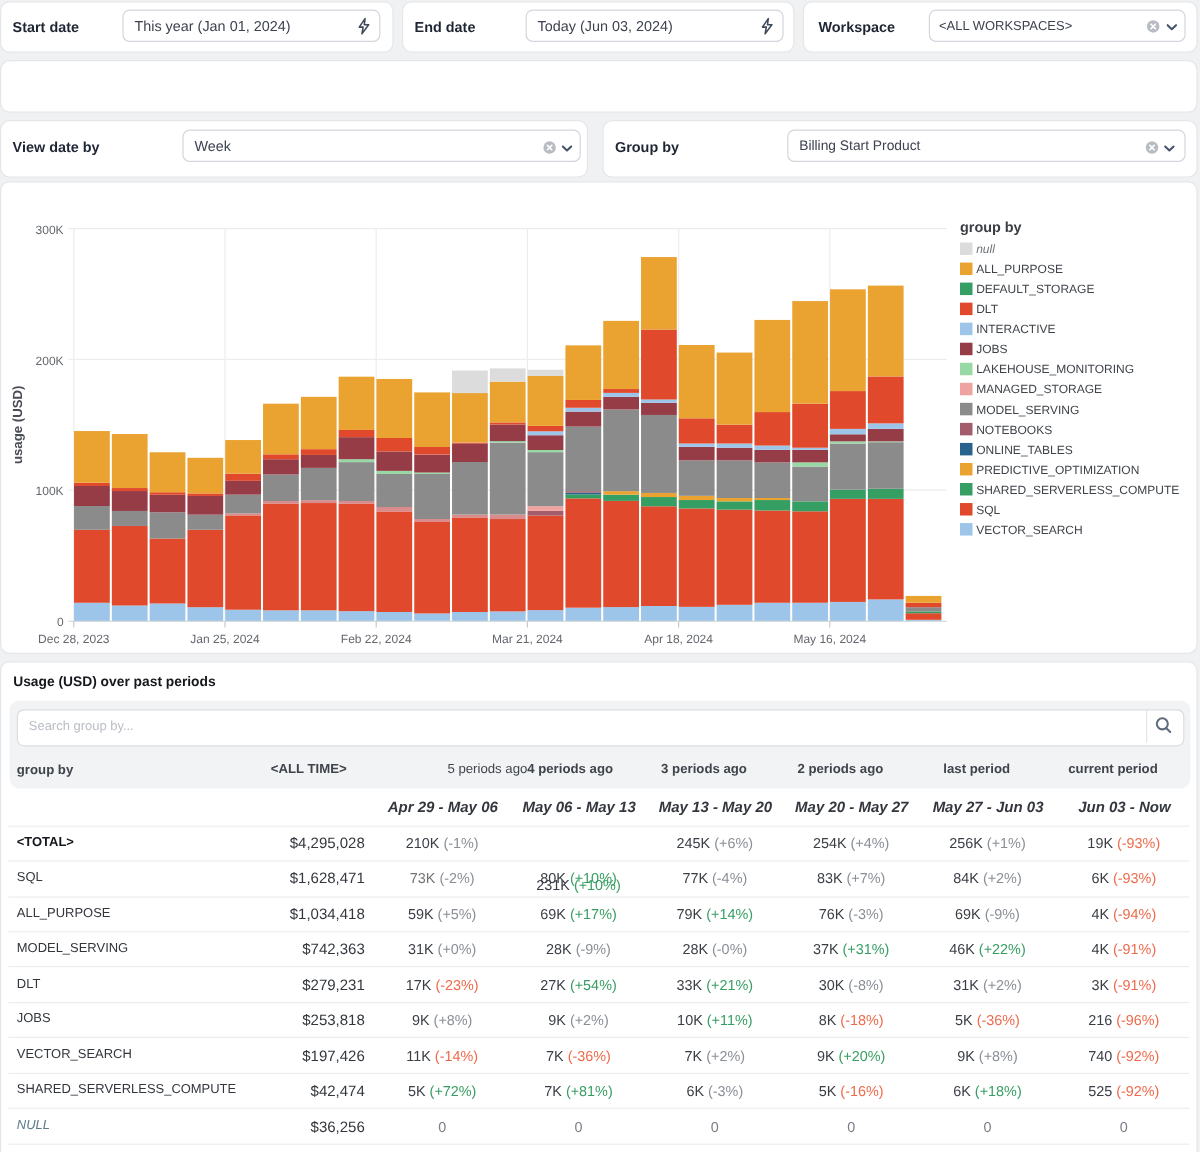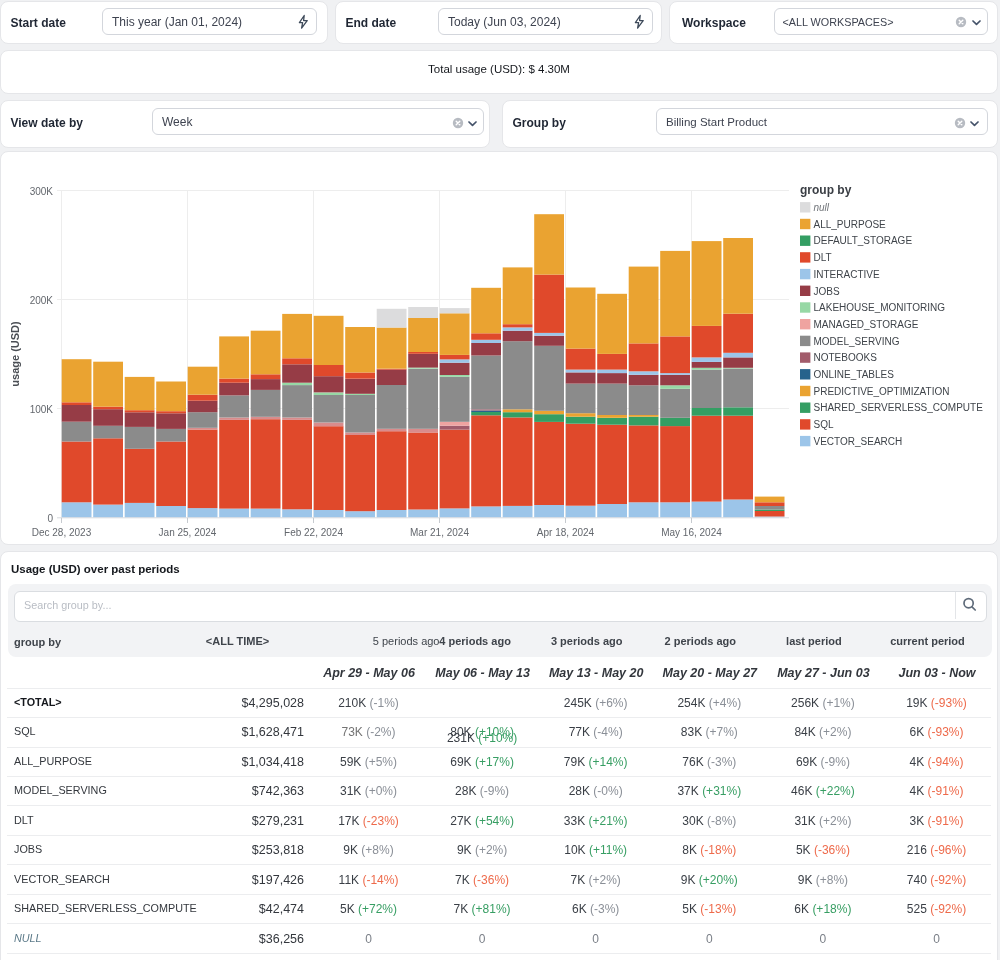--- a/index.html
+++ b/index.html
@@ -25,21 +25,20 @@
 <div style="position:absolute;background:#fff;border:1px solid #D3D6DC;border-radius:6px;box-sizing:border-box;left:774px;top:8px;width:214px;height:26.5px"></div>
 <div style="position:absolute;font-size:10.8px;color:#3E4350;left:782.5px;top:15.5px">&lt;ALL WORKSPACES&gt;</div>
 <svg class="abs" style="left:955px;top:15.8px" width="12" height="12">
       <circle cx="6" cy="6" r="5.2" fill="#B7BBC2"></circle>
       <path d="M4.2 4.2 L7.8 7.8 M7.8 4.2 L4.2 7.8" stroke="#fff" stroke-width="1.4" stroke-linecap="round"></path>
     </svg>
 <svg class="abs" style="left:972.0px;top:19.5px" width="9" height="7">
       <path d="M1 1 L4.5 4.4 L8 1" fill="none" stroke="#45536A" stroke-width="1.7" stroke-linecap="round" stroke-linejoin="round"></path>
     </svg>
 <div style="position:absolute;background:#fff;border:1px solid #E5E6E9;border-radius:8px;box-sizing:border-box;left:0px;top:50px;width:998px;height:44px"></div>
-<div style="position:absolute;left:0;top:62.5px;width:998px;text-align:center;font-size:11.5px;color:#14171C">Total usage (USD): $ 4.30M</div>
 <div style="position:absolute;background:#fff;border:1px solid #E5E6E9;border-radius:8px;box-sizing:border-box;left:0px;top:100px;width:490px;height:48px"></div>
 <div style="position:absolute;background:#fff;border:1px solid #E5E6E9;border-radius:8px;box-sizing:border-box;left:502px;top:100px;width:496px;height:48px"></div>
 <div style="position:absolute;font-size:12px;font-weight:bold;color:#1F2633;left:10.5px;top:116px">View date by</div>
 <div style="position:absolute;background:#fff;border:1px solid #D3D6DC;border-radius:6px;box-sizing:border-box;left:151.5px;top:108px;width:332.5px;height:27px"></div>
 <div style="position:absolute;font-size:12px;color:#3E4350;left:162px;top:115px">Week</div>
 <svg class="abs" style="left:452px;top:116.6px" width="12" height="12">
       <circle cx="6" cy="6" r="5.2" fill="#B7BBC2"></circle>
       <path d="M4.2 4.2 L7.8 7.8 M7.8 4.2 L4.2 7.8" stroke="#fff" stroke-width="1.4" stroke-linecap="round"></path>
     </svg>
 <svg class="abs" style="left:468.2px;top:120.5px" width="9" height="7">
@@ -305,21 +304,21 @@
 <div class="abs" style="left:11px;top:563px;font-size:11.5px;font-weight:bold;color:#14171C">Usage (USD) over past periods</div>
 <div class="abs" style="left:7.5px;top:583.5px;width:984px;height:73.5px;background:#F2F3F5;border-radius:8px"></div>
 <div class="abs" style="left:14px;top:591px;width:971px;height:28.5px;background:#fff;border:1px solid #DADDE1;border-radius:6px"></div>
 <div class="abs" style="left:955px;top:592px;width:1px;height:26.5px;background:#E3E5E8"></div>
 <div class="abs" style="left:24px;top:598.8px;font-size:10.8px;color:#B9BDC4">Search group by...</div>
 <svg class="abs" style="left:960px;top:595px" width="20" height="20">
       <circle cx="8.6" cy="8.2" r="4.6" fill="none" stroke="#5F6B7A" stroke-width="1.7"></circle>
       <line x1="12" y1="11.8" x2="15.2" y2="15" stroke="#5F6B7A" stroke-width="1.7" stroke-linecap="round"></line>
     </svg>
 <div class="abs" style="left:14px;top:636px;font-size:11px;font-weight:bold;color:#3F444B">group by</div>
-<div class="abs hcell" style="left:186px;top:635px;width:120px;text-align:center;padding-right:17px;box-sizing:border-box;font-size:11px;font-weight:bold;color:#3F444B">&lt;ALL TIME&gt;</div>
+<div class="abs hcell" style="left:186px;top:635px;width:120px;text-align:right;padding-right:17px;box-sizing:border-box;font-size:11px;font-weight:bold;color:#3F444B">&lt;ALL TIME&gt;</div>
 <div class="abs" style="left:279.5px;top:635px;width:160px;text-align:right;font-size:11px;font-weight:normal;color:#3F444B">5 periods ago</div>
 <div class="abs" style="left:393.1px;top:635px;width:164px;text-align:center;font-size:11px;font-weight:bold;color:#3F444B">4 periods ago</div>
 <div class="abs" style="left:506.7px;top:635px;width:160px;text-align:center;font-size:11px;font-weight:bold;color:#3F444B">3 periods ago</div>
 <div class="abs" style="left:620.3px;top:635px;width:160px;text-align:center;font-size:11px;font-weight:bold;color:#3F444B">2 periods ago</div>
 <div class="abs" style="left:733.9px;top:635px;width:160px;text-align:center;font-size:11px;font-weight:bold;color:#3F444B">last period</div>
 <div class="abs" style="left:847.5px;top:635px;width:160px;text-align:center;font-size:11px;font-weight:bold;color:#3F444B">current period</div>
 <div class="abs" style="left:289.0px;top:665.5px;width:160px;text-align:center;font-size:12.5px;font-weight:bold;font-style:italic;color:#33373D">Apr 29 - May 06</div>
 <div class="abs" style="left:402.6px;top:665.5px;width:160px;text-align:center;font-size:12.5px;font-weight:bold;font-style:italic;color:#33373D">May 06 - May 13</div>
 <div class="abs" style="left:516.2px;top:665.5px;width:160px;text-align:center;font-size:12.5px;font-weight:bold;font-style:italic;color:#33373D">May 13 - May 20</div>
 <div class="abs" style="left:629.8px;top:665.5px;width:160px;text-align:center;font-size:12.5px;font-weight:bold;font-style:italic;color:#33373D">May 20 - May 27</div>
@@ -387,21 +386,21 @@
 <div class="abs" style="left:515.7px;top:872.6px;width:160px;text-align:center;font-size:12px"><span style="color:#3A3F46">7K </span><span style="color:#8A8F97">(+2%)</span></div>
 <div class="abs" style="left:629.3px;top:872.6px;width:160px;text-align:center;font-size:12px"><span style="color:#3A3F46">9K </span><span style="color:#379E63">(+20%)</span></div>
 <div class="abs" style="left:742.9px;top:872.6px;width:160px;text-align:center;font-size:12px"><span style="color:#3A3F46">9K </span><span style="color:#8A8F97">(+8%)</span></div>
 <div class="abs" style="left:856.5px;top:872.6px;width:160px;text-align:center;font-size:12px"><span style="color:#3A3F46">740 </span><span style="color:#EE6A4B">(-92%)</span></div>
 <div class="abs" style="left:7px;top:893.8px;width:984px;height:1px;background:#ECEDEF"></div>
 <div class="abs" style="left:14px;top:902.0px;font-size:10.8px;color:#33373D">SHARED_SERVERLESS_COMPUTE</div>
 <div class="abs" style="left:164px;top:902.0px;width:140px;text-align:right;font-size:12.5px;color:#33373D">$42,474</div>
 <div class="abs" style="left:288.5px;top:902.0px;width:160px;text-align:center;font-size:12px"><span style="color:#3A3F46">5K </span><span style="color:#379E63">(+72%)</span></div>
 <div class="abs" style="left:402.1px;top:902.0px;width:160px;text-align:center;font-size:12px"><span style="color:#3A3F46">7K </span><span style="color:#379E63">(+81%)</span></div>
 <div class="abs" style="left:515.7px;top:902.0px;width:160px;text-align:center;font-size:12px"><span style="color:#3A3F46">6K </span><span style="color:#8A8F97">(-3%)</span></div>
-<div class="abs" style="left:629.3px;top:902.0px;width:160px;text-align:center;font-size:12px"><span style="color:#3A3F46">5K </span><span style="color:#EE6A4B">(-13%)</span></div>
+<div class="abs" style="left:629.3px;top:902.0px;width:160px;text-align:center;font-size:12px"><span style="color:#3A3F46">5K </span><span style="color:#EE6A4B">(-16%)</span></div>
 <div class="abs" style="left:742.9px;top:902.0px;width:160px;text-align:center;font-size:12px"><span style="color:#3A3F46">6K </span><span style="color:#379E63">(+18%)</span></div>
 <div class="abs" style="left:856.5px;top:902.0px;width:160px;text-align:center;font-size:12px"><span style="color:#3A3F46">525 </span><span style="color:#EE6A4B">(-92%)</span></div>
 <div class="abs" style="left:7px;top:923.2px;width:984px;height:1px;background:#ECEDEF"></div>
 <div class="abs" style="left:14px;top:931.5px;font-size:10.8px;font-style:italic;color:#5C7A89">NULL</div>
 <div class="abs" style="left:164px;top:931.5px;width:140px;text-align:right;font-size:12.5px;color:#33373D">$36,256</div>
 <div class="abs" style="left:288.5px;top:931.5px;width:160px;text-align:center;font-size:12px"><span style="color:#7A7F87">0</span></div>
 <div class="abs" style="left:402.1px;top:931.5px;width:160px;text-align:center;font-size:12px"><span style="color:#7A7F87">0</span></div>
 <div class="abs" style="left:515.7px;top:931.5px;width:160px;text-align:center;font-size:12px"><span style="color:#7A7F87">0</span></div>
 <div class="abs" style="left:629.3px;top:931.5px;width:160px;text-align:center;font-size:12px"><span style="color:#7A7F87">0</span></div>
 <div class="abs" style="left:742.9px;top:931.5px;width:160px;text-align:center;font-size:12px"><span style="color:#7A7F87">0</span></div>

